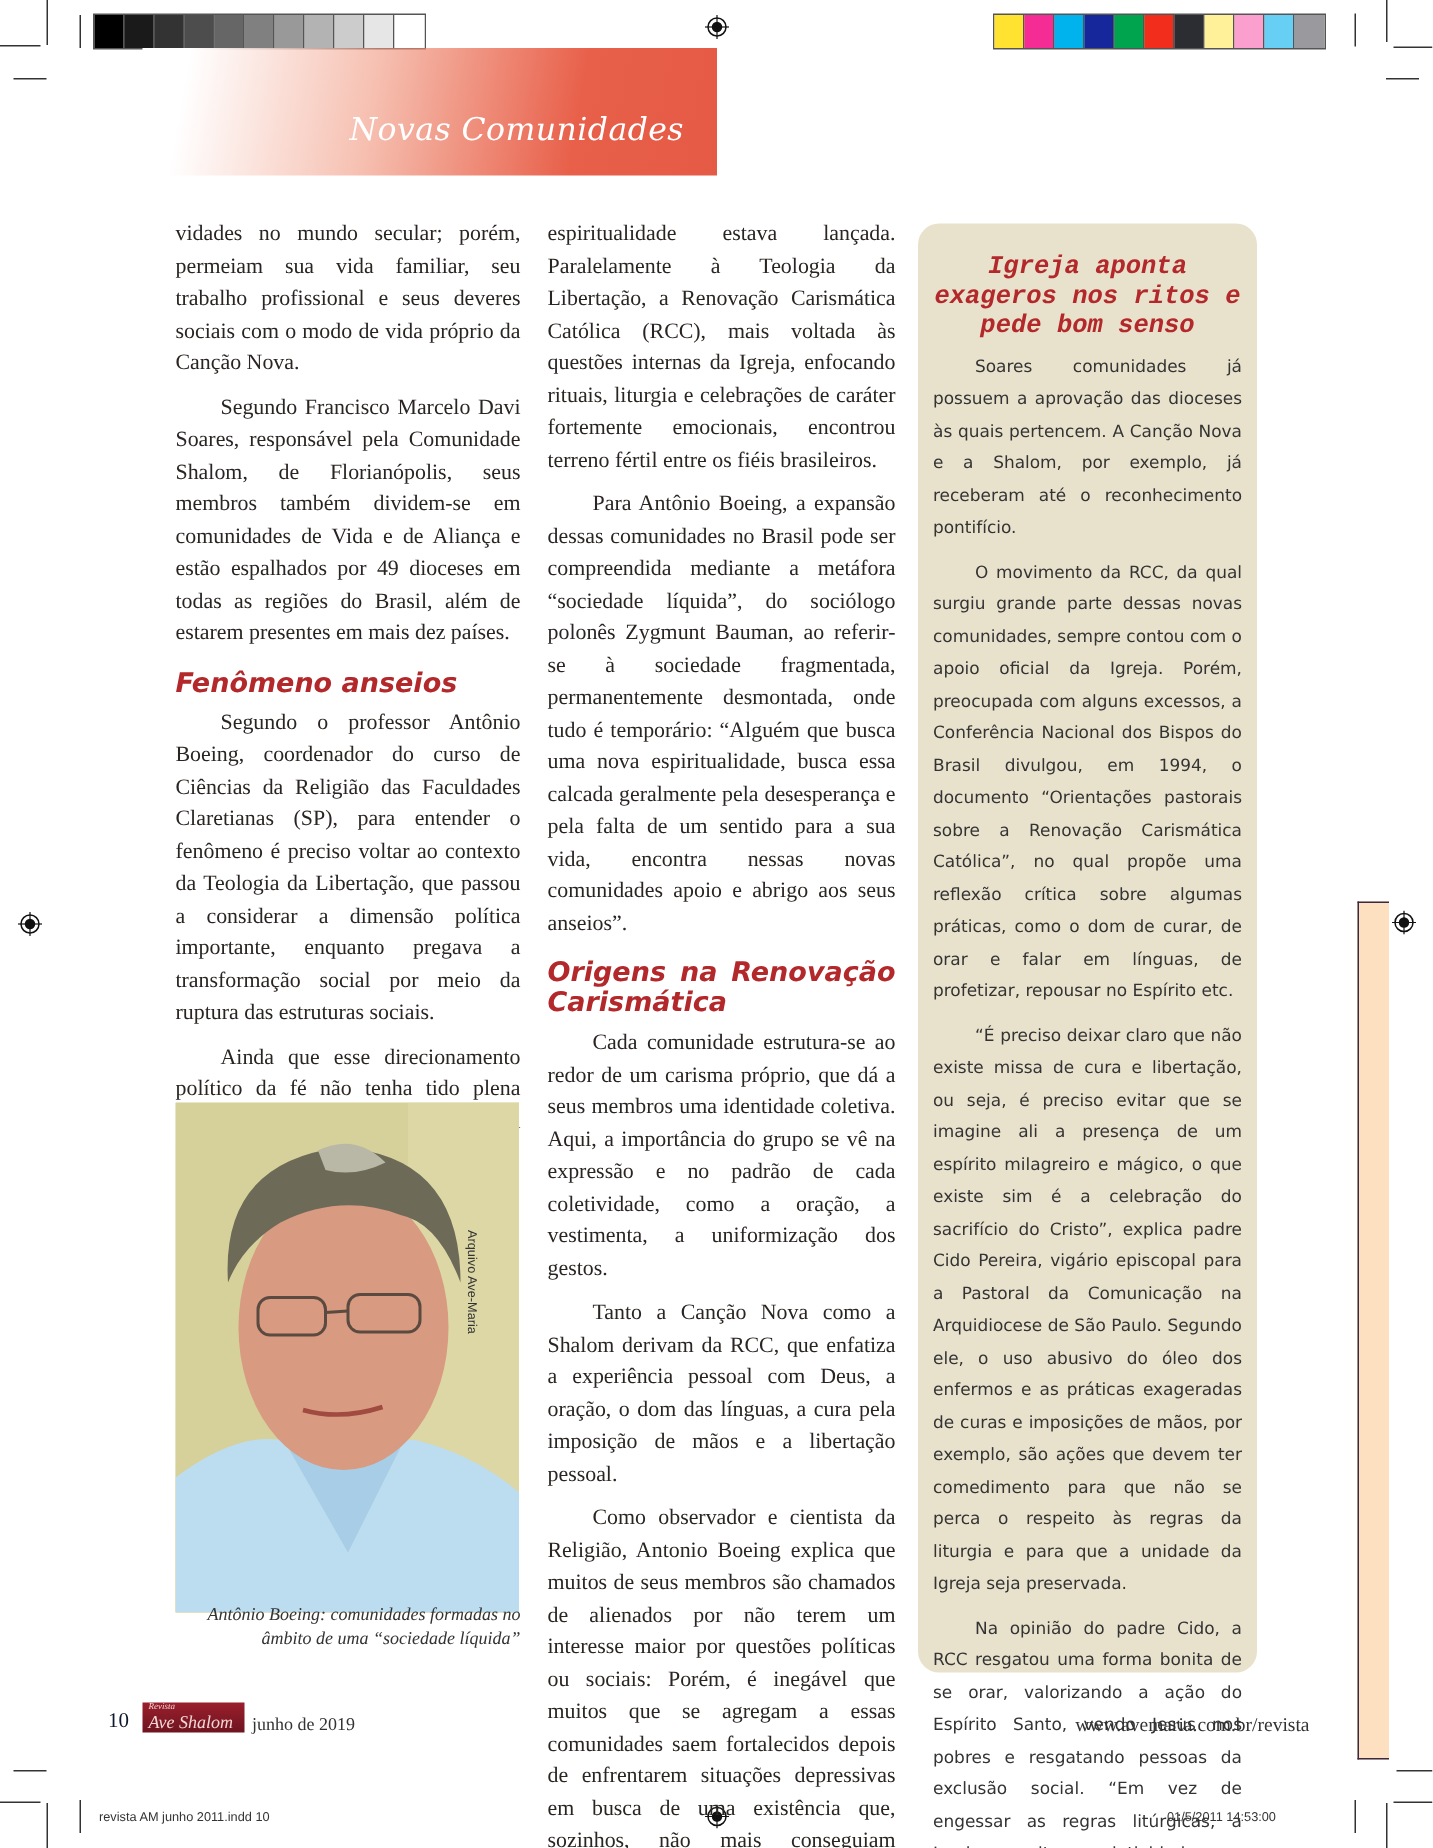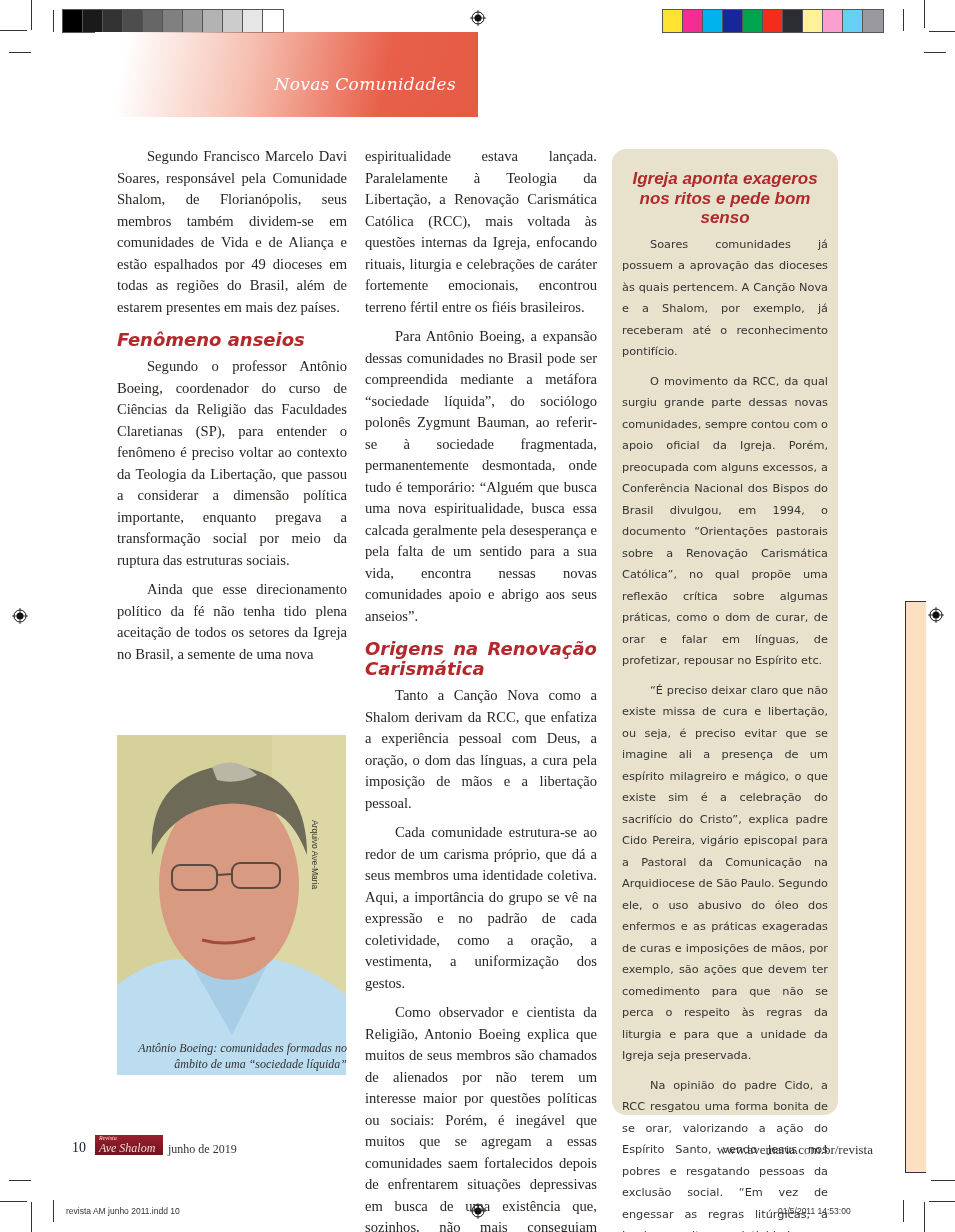--- a/index.html
+++ b/index.html
@@ -12,37 +12,37 @@
   .bar { position: absolute; top: 9px; height: 22px; display: flex; border: 1px solid #555; }
   .swatch { width: 20px; height: 22px; border-right: 1px solid #555; box-sizing: border-box; }
   .swatch:last-child { border-right: none; }
 
   
   .reg { position: absolute; width: 16px; height: 16px; }
 
   
   .banner { position: absolute; left: 95px; top: 32px; width: 383px; height: 85px;
     background: linear-gradient(100deg, rgba(255,255,255,1) 0%, rgba(255,255,255,1) 8%, rgba(240,150,125,0.6) 40%, #e8604a 75%, #e55a44 100%); }
-  .section-title { position: absolute; right: 22px; top: 42px; color: #fff; font-family: "DejaVu Serif", serif; font-style: italic; font-size: 17px; letter-spacing: 0.3px; }
+  .section-title { position: absolute; right: 22px; top: 42px; color: #fff; font-family: "DejaVu Serif", serif; font-style: italic; font-size: 21px; letter-spacing: 0.3px; }
 
   
   .col { position: absolute; font-size: 14.6px; line-height: 21.5px; text-align: justify; hyphens: manual; }
   .col p { margin: 0 0 8px 0; text-indent: 30px; }
   .col p.noindent { text-indent: 0; }
   h2.sub { margin: 12px 0 6px 0; font-family: "DejaVu Sans", sans-serif; font-style: italic; font-weight: bold; color: #b3282a; font-size: 18px; line-height: 20px; }
 
   
   .photo { position: absolute; left: 117px; top: 735px; width: 229px; height: 340px; overflow: hidden;
     background: linear-gradient(180deg, #d9d5a0 0%, #d4cf95 50%, #cfc88a 100%); }
   .credit { position: absolute; left: 320px; top: 820px; font-family: "Liberation Sans", sans-serif; font-size: 8.5px; color: #333; transform: rotate(90deg); transform-origin: left top; white-space: nowrap; }
-  .caption { position: absolute; left: 115px; top: 1040px; width: 232px; text-align: right; font-style: italic; font-size: 12px; line-height: 16px; color: #333; }
+  .caption { position: absolute; left: 115px; top: 1068px; width: 232px; text-align: right; font-style: italic; font-size: 12px; line-height: 16px; color: #333; }
 
   
   .box { position: absolute; left: 612px; top: 149px; width: 226px; height: 966px; background: #e8e1cc; border-radius: 14px; }
-  .box h3 { margin: 20px 10px 6px 10px; text-align: center; font-family: Liberation Sans, sans-serif; font-style: italic; font-weight: bold; color: #b3282a; font-size: 17px; line-height: 19.5px; }
+  .box h3 { margin: 20px 10px 6px 10px; text-align: center; font-family: Liberation Mono, monospace; font-style: italic; font-weight: bold; color: #b3282a; font-size: 17px; line-height: 19.5px; }
   .box .txt { margin: 0 10px 0 10px; font-family: "DejaVu Sans", sans-serif; font-size: 11.3px; line-height: 21.5px; text-align: justify; color: #333; }
   .box .txt p { margin: 0 0 8px 0; text-indent: 28px; }
 
   
   .sidetab { position: absolute; left: 905px; top: 601px; width: 20px; height: 570px; background: #fde0c0; border: 1px solid #3a2a40; border-right: none; }
 
   
   .pageno { position: absolute; left: 72px; top: 1140px; font-size: 14px; color: #0f172a; }
   .logo { position: absolute; left: 95px; top: 1135px; width: 68px; height: 20px; background: linear-gradient(180deg, #9a1f2c, #6e1420); color: #f4d6d6; font-style: italic; font-size: 12px; line-height: 13px; padding-left: 4px; box-sizing: border-box; }
   .logo .small { font-size: 6px; line-height: 7px; display: block; }
@@ -120,20 +120,21 @@
     <circle cx="8" cy="8" r="3.5" fill="#111"></circle>
     <line x1="0" y1="8" x2="16" y2="8" stroke="#111" stroke-width="0.8"></line>
     <line x1="8" y1="0" x2="8" y2="16" stroke="#111" stroke-width="0.8"></line>
   </svg>
 
 <div class="banner">
   <div class="section-title">Novas Comunidades</div>
 </div>
 
 <div class="col" style="left:117px;top:146px;width:230px;">
+  <p class="noindent">vidades no mundo secular; porém, permeiam sua vida familiar, seu trabalho profissional e seus deveres sociais com o modo de vida próprio da Canção Nova.</p>
   <p>Segundo Francisco Marcelo Davi Soares, responsável pela Comunidade Shalom, de Florianópolis, seus membros também dividem-se em comunidades de Vida e de Aliança e estão espalhados por 49 dioceses em todas as regiões do Brasil, além de estarem presentes em mais dez países.</p>
   <h2 class="sub">Fenômeno anseios</h2>
   <p>Segundo o professor Antônio Boeing, coordenador do curso de Ciências da Religião das Faculdades Claretianas (SP), para entender o fenômeno é preciso voltar ao contexto da Teologia da Libertação, que passou a considerar a dimensão política importante, enquanto pregava a transformação social por meio da ruptura das estruturas sociais.</p>
   <p>Ainda que esse direcionamento político da fé não tenha tido plena aceitação de todos os setores da Igreja no Brasil, a semente de uma nova</p>
 </div>
 
 <div class="photo">
   <svg width="229" height="340" viewBox="0 0 229 340">
     <rect x="0" y="0" width="229" height="340" fill="#d6d19a"></rect>
     <rect x="155" y="0" width="74" height="340" fill="#dcd7a5"></rect>
@@ -148,22 +149,22 @@
     <path d="M85 205 Q110 212 138 203" stroke="#a04a40" stroke-width="3" fill="none"></path>
   </svg>
 </div>
 <div class="credit">Arquivo Ave-Maria</div>
 <div class="caption">Antônio Boeing: comunidades formadas no âmbito de uma “sociedade líquida”</div>
 
 <div class="col" style="left:365px;top:146px;width:232px;">
   <p class="noindent">espiritualidade estava lançada. Paralelamente à Teologia da Libertação, a Renovação Carismática Católica (RCC), mais voltada às questões internas da Igreja, enfocando rituais, liturgia e celebrações de caráter fortemente emocionais, encontrou terreno fértil entre os fiéis brasileiros.</p>
   <p>Para Antônio Boeing, a expansão dessas comunidades no Brasil pode ser compreendida mediante a metáfora “sociedade líquida”, do sociólogo polonês Zygmunt Bauman, ao referir-se à sociedade fragmentada, permanentemente desmontada, onde tudo é temporário: “Alguém que busca uma nova espiritualidade, busca essa calcada geralmente pela desesperança e pela falta de um sentido para a sua vida, encontra nessas novas comunidades apoio e abrigo aos seus anseios”.</p>
   <h2 class="sub">Origens na Renovação Carismática</h2>
+  <p>Cada comunidade estrutura-se ao redor de um carisma próprio, que dá a seus membros uma identidade coletiva. Aqui, a importância do grupo se vê na expressão e no padrão de cada coletividade, como a oração, a vestimenta, a uniformização dos gestos.</p>
   <p>Tanto a Canção Nova como a Shalom derivam da RCC, que enfatiza a experiência pessoal com Deus, a oração, o dom das línguas, a cura pela imposição de mãos e a libertação pessoal.</p>
-  <p>Cada comunidade estrutura-se ao redor de um carisma próprio, que dá a seus membros uma identidade coletiva. Aqui, a importância do grupo se vê na expressão e no padrão de cada coletividade, como a oração, a vestimenta, a uniformização dos gestos.</p>
   <p>Como observador e cientista da Religião, Antonio Boeing explica que muitos de seus membros são chamados de alienados por não terem um interesse maior por questões políticas ou sociais: Porém, é inegável que muitos que se agregam a essas comunidades saem fortalecidos depois de enfrentarem situações depressivas em busca de uma existência que, sozinhos, não mais conseguiam enfrentar”.</p>
 </div>
 
 <div class="box">
   <h3>Igreja aponta exageros nos ritos e pede bom senso</h3>
   <div class="txt">
     <p>Soares comunidades já possuem a aprovação das dioceses às quais pertencem. A Canção Nova e a Shalom, por exemplo, já receberam até o reconhecimento pontifício.</p>
     <p>O movimento da RCC, da qual surgiu grande parte dessas novas comunidades, sempre contou com o apoio oficial da Igreja. Porém, preocupada com alguns excessos, a Conferência Nacional dos Bispos do Brasil divulgou, em 1994, o documento “Orientações pastorais sobre a Renovação Carismática Católica”, no qual propõe uma reflexão crítica sobre algumas práticas, como o dom de curar, de orar e falar em línguas, de profetizar, repousar no Espírito etc.</p>
     <p>“É preciso deixar claro que não existe missa de cura e libertação, ou seja, é preciso evitar que se imagine ali a presença de um espírito milagreiro e mágico, o que existe sim é a celebração do sacrifício do Cristo”, explica padre Cido Pereira, vigário episcopal para a Pastoral da Comunicação na Arquidiocese de São Paulo. Segundo ele, o uso abusivo do óleo dos enfermos e as práticas exageradas de curas e imposições de mãos, por exemplo, são ações que devem ter comedimento para que não se perca o respeito às regras da liturgia e para que a unidade da Igreja seja preservada.</p>
     <p>Na opinião do padre Cido, a RCC resgatou uma forma bonita de se orar, valorizando a ação do Espírito Santo, vendo Jesus nos pobres e resgatando pessoas da exclusão social. “Em vez de engessar as regras litúrgicas, a Igreja permite a criatividade e a alegria, mas a liberdade na criação de ritos deve ser vista com bom senso, pois a multiplicação de símbolos mais confunde do que explica”, afirma.</p>

